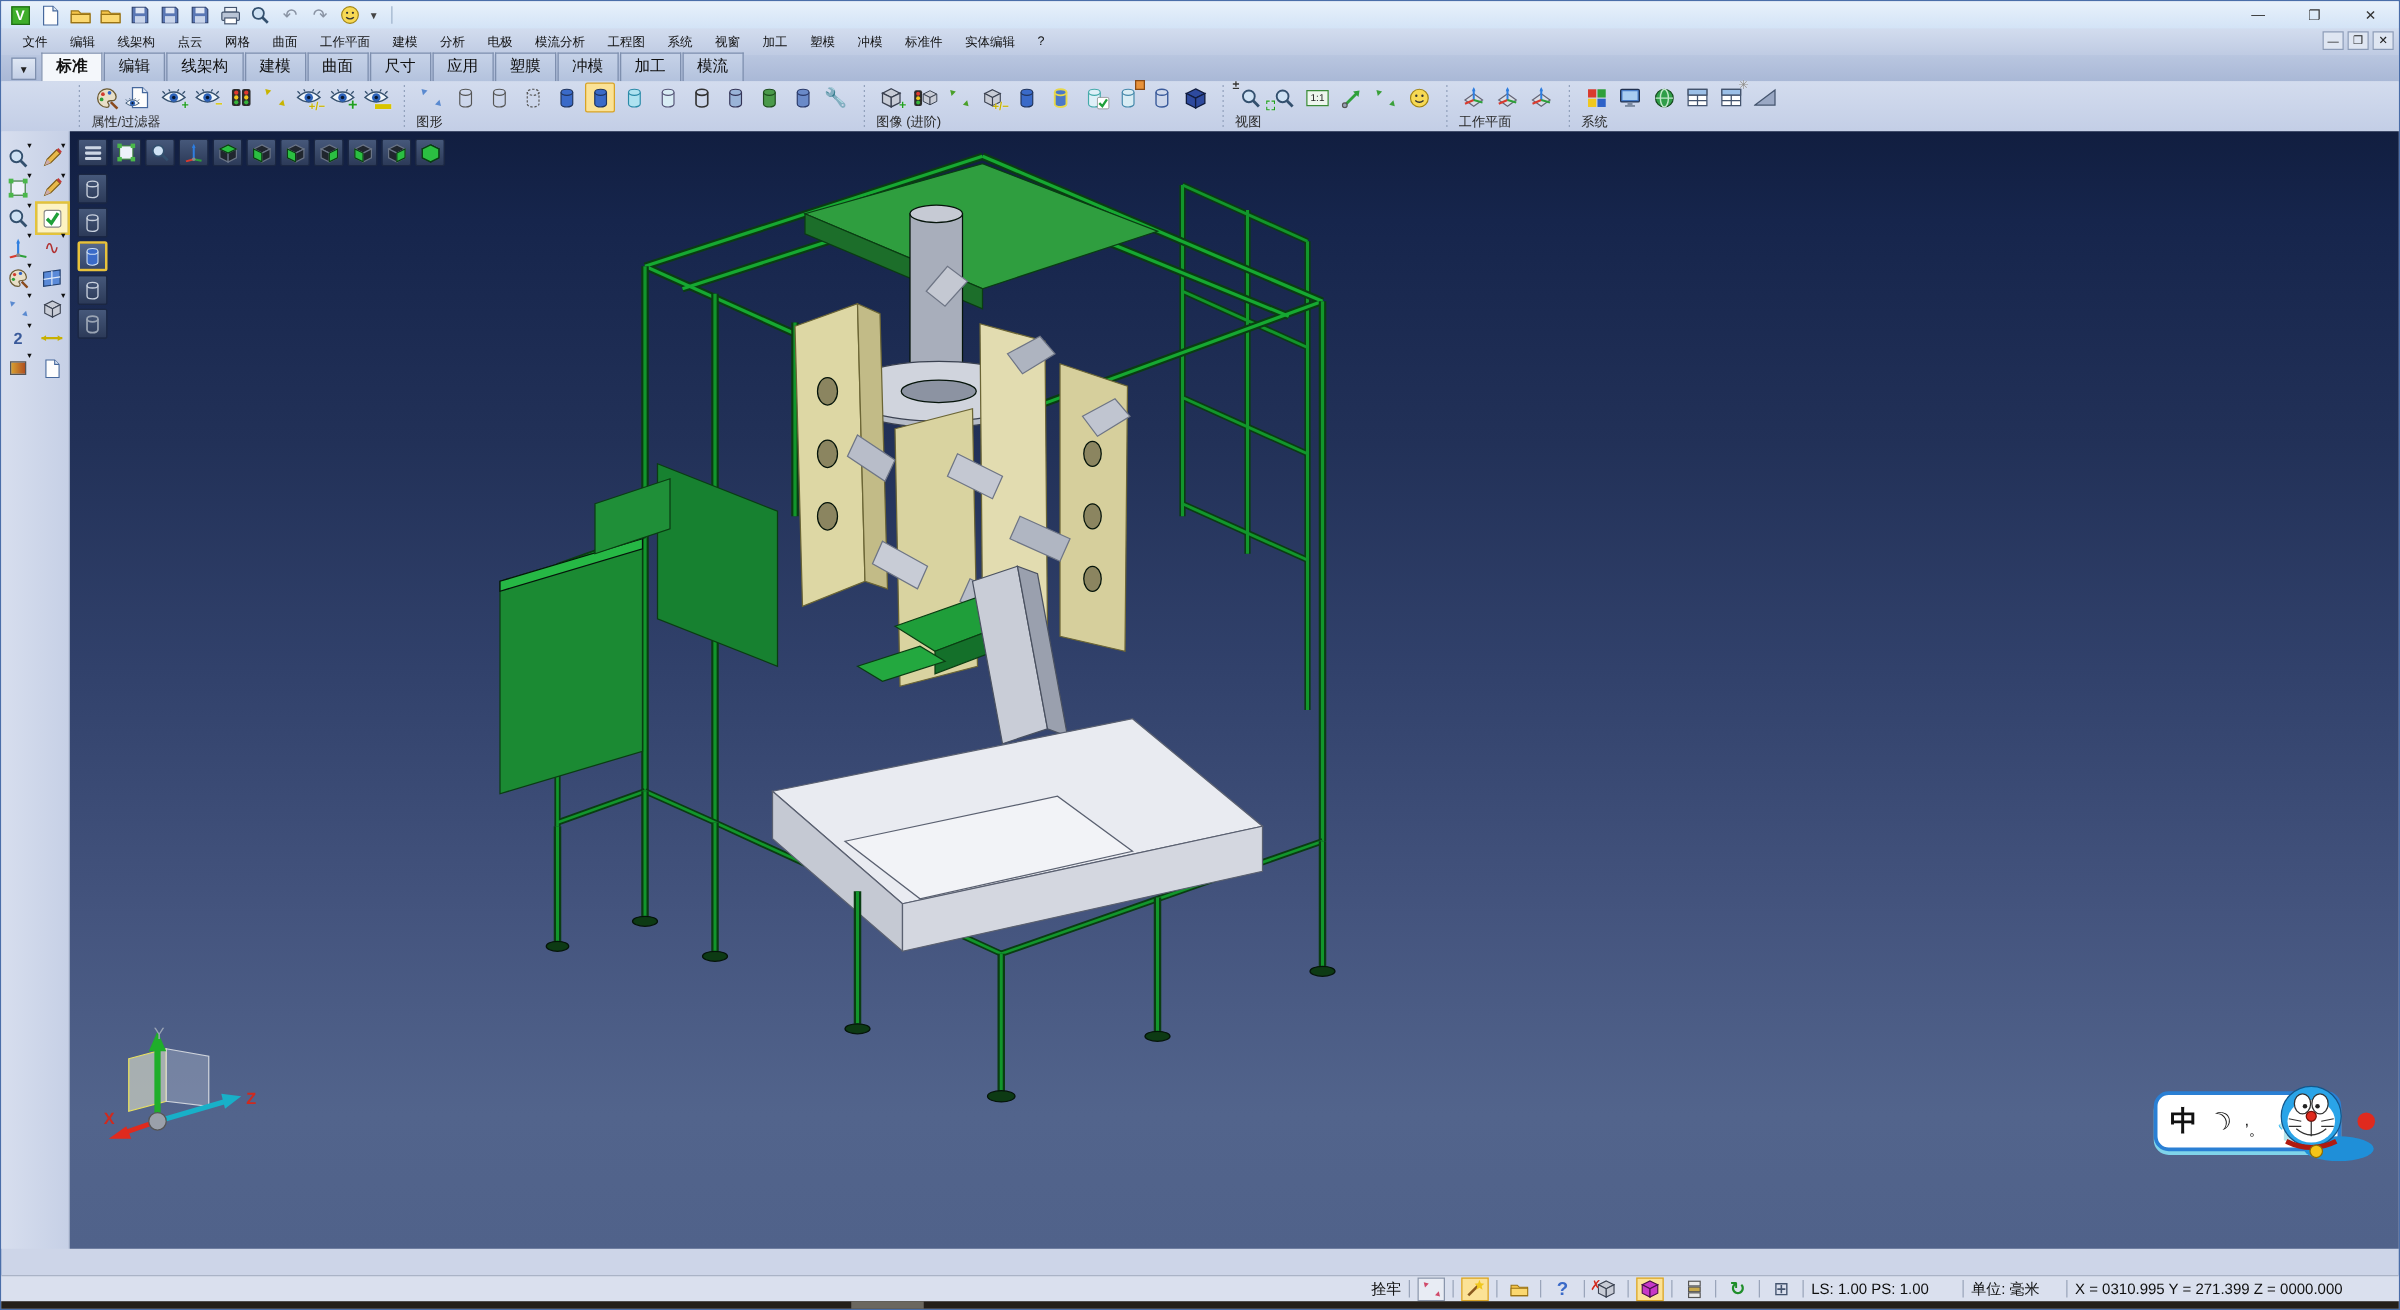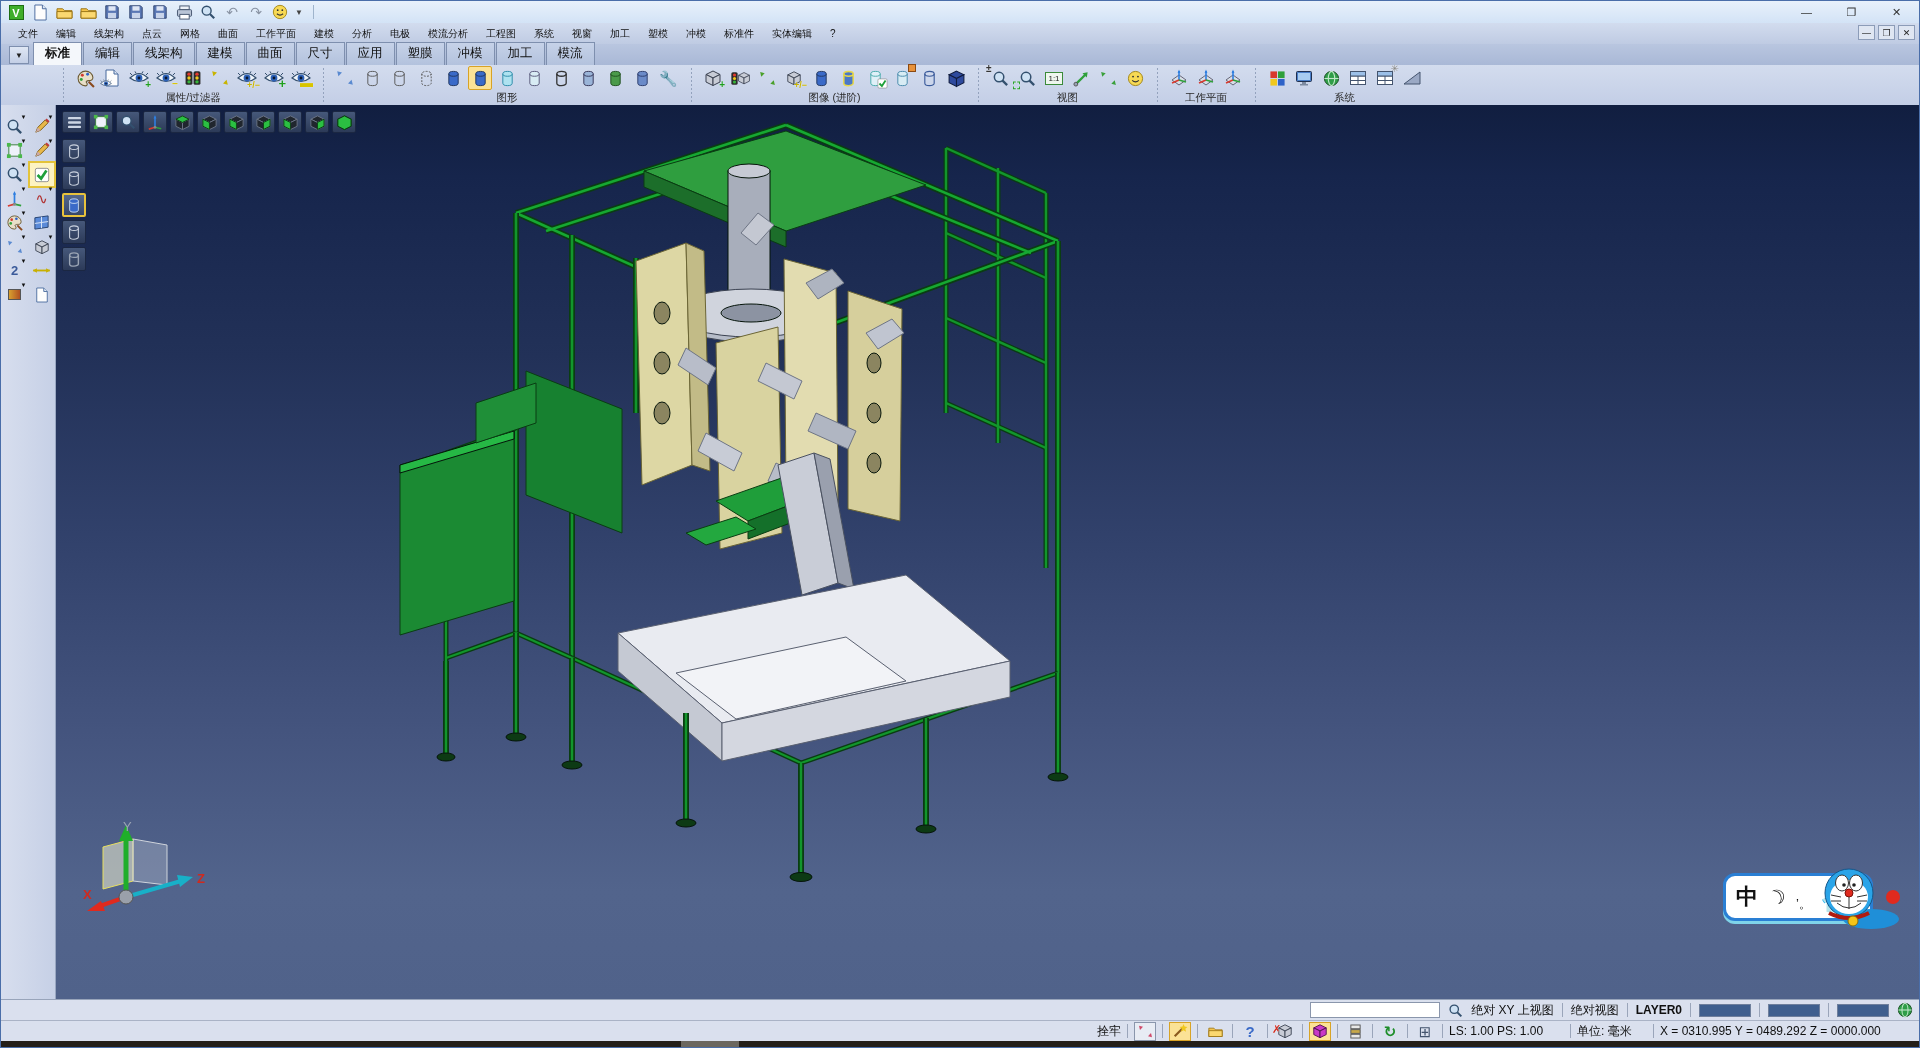--- a/index.html
+++ b/index.html
@@ -35,21 +35,21 @@
     background:linear-gradient(#c6d2e8,#b3c2dd); margin-right:1px; color:#101010; }
   .tab.active { background:#f4f7fb; font-weight:bold; }
 
   
   .ribbon { position:absolute; left:0; top:64px; width:100%; height:40px;
     background:linear-gradient(#d3dcee,#c3cee6); display:flex; padding-left:62px; }
   .rgroup { position:relative; display:flex; flex-direction:column; padding:1px 10px 0; }
   .rgroup:before { content:""; position:absolute; left:0; top:3px; bottom:3px; width:1px;
     background-image:repeating-linear-gradient(#93a2bd 0 2px, transparent 2px 4px); }
   .ricons { display:flex; align-items:center; gap:3px; height:27px; }
-  .rlabel { text-align:center; font-size:10.5px; color:#2a2a2a; padding-top:1px; }
+  .rlabel { text-align:left; font-size:10.5px; color:#2a2a2a; padding-top:1px; }
   .rbtn { position:relative; width:24px; height:24px; display:flex; align-items:center; justify-content:center; }
   .rbtn.sel { border:1px solid #d8a326; background:#fbe296; border-radius:2px; }
   .badge { position:absolute; font-weight:bold; font-size:10px; line-height:1; text-shadow:0 0 1px #fff; }
   .b-plus { color:#1f9e1f; right:0; bottom:0; }
   .b-minus { color:#d8c400; right:0; bottom:1px; }
   .b-pm { color:#c8b400; right:-1px; bottom:0; font-size:9px; }
 
   
   .lefttb { position:absolute; left:0; top:104px; width:55px; bottom:48px;
     background:linear-gradient(90deg,#d7deee,#c6d0e6); border-right:1px solid #9aa8c2; padding-top:10px; }
@@ -1044,40 +1044,20 @@
         <line x1="22" y1="28" x2="32" y2="30" stroke="#333"></line>
           <line x1="22" y1="34" x2="32" y2="34" stroke="#333"></line>
         <line x1="58" y1="28" x2="48" y2="30" stroke="#333"></line>
           <line x1="58" y1="34" x2="48" y2="34" stroke="#333"></line>
         <path d="M20 46 Q40 56 60 46" fill="none" stroke="#b01a10" stroke-width="4"></path>
         <circle cx="44" cy="54" r="5" fill="#f5c418" stroke="#8a6a08"></circle>
       </svg>
     </div>
   </div>
 
-  <div class="status1">
-    <input class="search-box" value="" style="">
-    <svg class="ic" width="15" height="15">
-        <use href="#sy-mag"></use>
-      </svg>
-    <span class="s-text">绝对 XY 上视图</span>
-    <div class="s-sep"></div>
-    <span class="s-text">绝对视图</span>
-    <div class="s-sep"></div>
-    <span class="s-text s-bold">LAYER0</span>
-    <div class="s-sep"></div>
-    <div class="sw" style="background: rgb(63, 95, 142);"></div>
-    <div class="s-sep"></div>
-    <div class="sw" style="background: rgb(63, 95, 142);"></div>
-    <div class="s-sep"></div>
-    <div class="sw" style="background: rgb(63, 95, 142);"></div>
-    <svg class="ic" width="16" height="16">
-        <use href="#sy-globe"></use>
-      </svg>
-  </div>
 
   <div class="status2">
     <span class="s-text">拴牢</span>
     <div class="s-sep"></div>
     <div class="s2-btn box">
         <svg class="ic" width="15" height="15" style="color:#d04a6a;fill:#d04a6a;">
           <use href="#sy-refresh"></use>
         </svg>
       </div>
     <div class="s-sep"></div>
@@ -1121,21 +1101,21 @@
       </div>
     <div class="s-sep"></div>
     <div class="s2-btn">
         <span class="ico-txt" style="color:#44546e;font-size:15px;">⊞</span>
       </div>
     <div class="s-sep"></div>
     <span class="s-text" style="min-width:115px;">LS: 1.00 PS: 1.00</span>
     <div class="s-sep"></div>
     <span class="s-text" style="min-width:70px;">单位: 毫米</span>
     <div class="s-sep"></div>
-    <span class="s-text coords">X = 0310.995 Y = 0489.292 Z = 0000.000</span>
+    <span class="s-text coords">X = 0310.995 Y = 271.399 Z = 0000.000</span>
   </div>
 
   <div class="bottom-strip">
       <i></i>
     </div>
 </div>
 
 <style>
   use.cu-gray { --x:0; }
   use { overflow:visible; }

